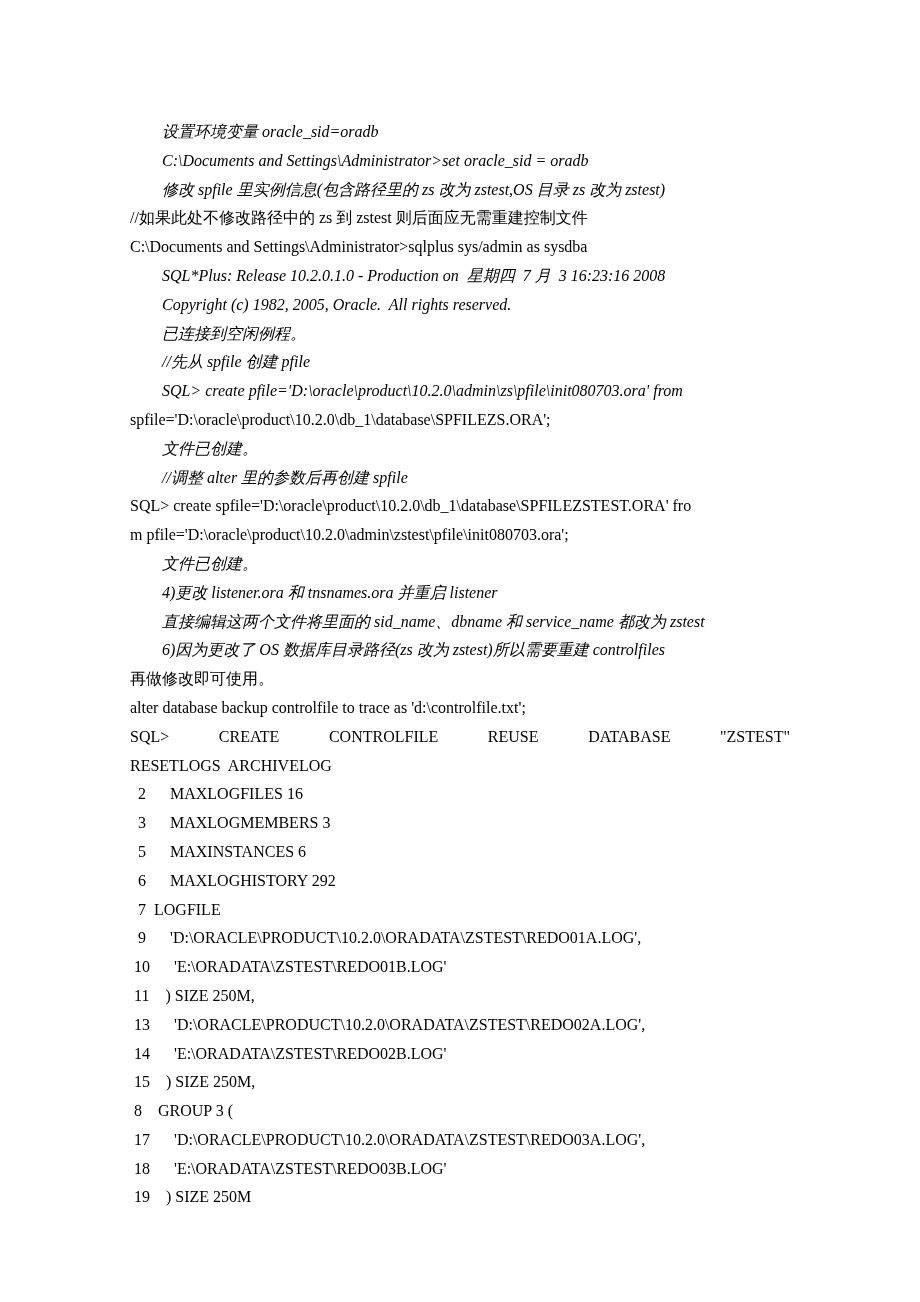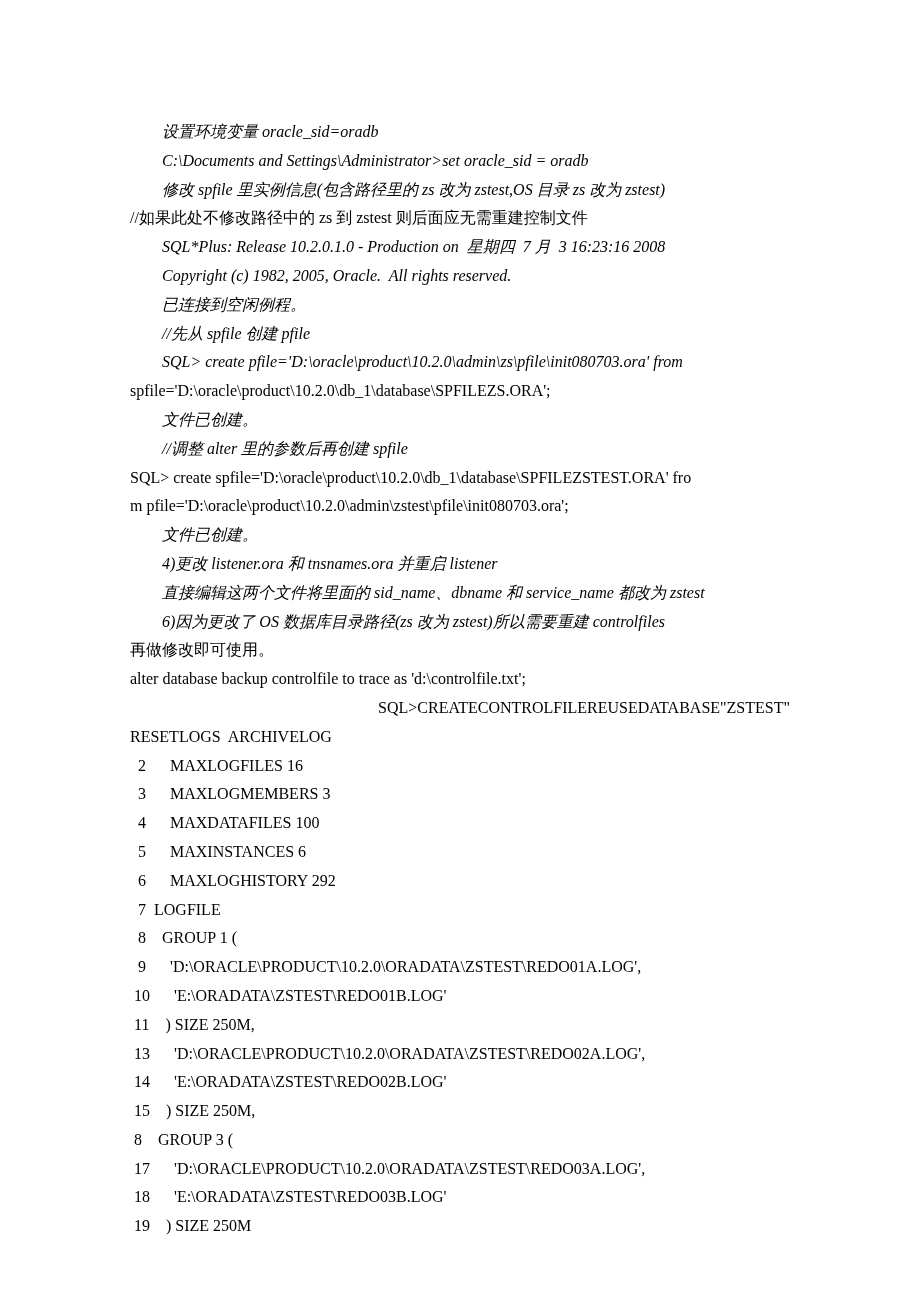--- a/index.html
+++ b/index.html
@@ -17,56 +17,55 @@
     padding: 118px 130px 0 130px;
     box-sizing: border-box;
   }
   .line {
     white-space: pre-wrap;
     word-break: break-all;
   }
   .indent1 { padding-left: 2em; font-style: italic; }
   .justify {
     display: flex;
-    justify-content: flex-end;
+    justify-content: space-between;
   }
 </style>
 </head>
 <body>
 
 <div class="page" id="page">
     <div class="line indent1">设置环境变量 oracle_sid=oradb</div>
     <div class="line indent1">C:\Documents and Settings\Administrator&gt;set oracle_sid = oradb</div>
     <div class="line indent1">修改 spfile 里实例信息(包含路径里的 zs 改为 zstest,OS 目录 zs 改为 zstest)</div>
     <div class="line">//如果此处不修改路径中的 zs 到 zstest 则后面应无需重建控制文件</div>
+    <div class="line">C:\Documents and Settings\Administrator&gt;sqlplus sys/admin as sysdba</div>
     <div class="line indent1">SQL*Plus: Release 10.2.0.1.0 - Production on  星期四  7 月  3 16:23:16 2008</div>
     <div class="line indent1">Copyright (c) 1982, 2005, Oracle.  All rights reserved.</div>
     <div class="line indent1">已连接到空闲例程。</div>
     <div class="line indent1">//先从 spfile 创建 pfile</div>
     <div class="line indent1">SQL&gt; create pfile='D:\oracle\product\10.2.0\admin\zs\pfile\init080703.ora' from</div>
     <div class="line">spfile='D:\oracle\product\10.2.0\db_1\database\SPFILEZS.ORA';</div>
     <div class="line indent1">文件已创建。</div>
     <div class="line indent1">//调整 alter 里的参数后再创建 spfile</div>
     <div class="line">SQL&gt; create spfile='D:\oracle\product\10.2.0\db_1\database\SPFILEZSTEST.ORA' fro</div>
     <div class="line">m pfile='D:\oracle\product\10.2.0\admin\zstest\pfile\init080703.ora';</div>
     <div class="line indent1">文件已创建。</div>
     <div class="line indent1">4)更改 listener.ora 和 tnsnames.ora 并重启 listener</div>
     <div class="line indent1">直接编辑这两个文件将里面的 sid_name、dbname 和 service_name 都改为 zstest</div>
     <div class="line indent1">6)因为更改了 OS 数据库目录路径(zs 改为 zstest)所以需要重建 controlfiles</div>
     <div class="line">再做修改即可使用。</div>
     <div class="line">alter database backup controlfile to trace as 'd:\controlfile.txt';</div>
     <div class="line justify"><span>SQL&gt;</span><span>CREATE</span><span>CONTROLFILE</span><span>REUSE</span><span>DATABASE</span><span>"ZSTEST"</span></div>
     <div class="line">RESETLOGS  ARCHIVELOG</div>
     <div class="line">  2      MAXLOGFILES 16</div>
     <div class="line">  3      MAXLOGMEMBERS 3</div>
-    <div class="line">  4      MAXDATAFILES 100</div>
     <div class="line">  5      MAXINSTANCES 6</div>
     <div class="line">  6      MAXLOGHISTORY 292</div>
     <div class="line">  7  LOGFILE</div>
-    <div class="line">  8    GROUP 1 (</div>
     <div class="line">  9      'D:\ORACLE\PRODUCT\10.2.0\ORADATA\ZSTEST\REDO01A.LOG',</div>
     <div class="line"> 10      'E:\ORADATA\ZSTEST\REDO01B.LOG'</div>
     <div class="line"> 11    ) SIZE 250M,</div>
     <div class="line"> 13      'D:\ORACLE\PRODUCT\10.2.0\ORADATA\ZSTEST\REDO02A.LOG',</div>
     <div class="line"> 14      'E:\ORADATA\ZSTEST\REDO02B.LOG'</div>
     <div class="line"> 15    ) SIZE 250M,</div>
     <div class="line"> 8    GROUP 3 (</div>
     <div class="line"> 17      'D:\ORACLE\PRODUCT\10.2.0\ORADATA\ZSTEST\REDO03A.LOG',</div>
     <div class="line"> 18      'E:\ORADATA\ZSTEST\REDO03B.LOG'</div>
     <div class="line"> 19    ) SIZE 250M</div>

